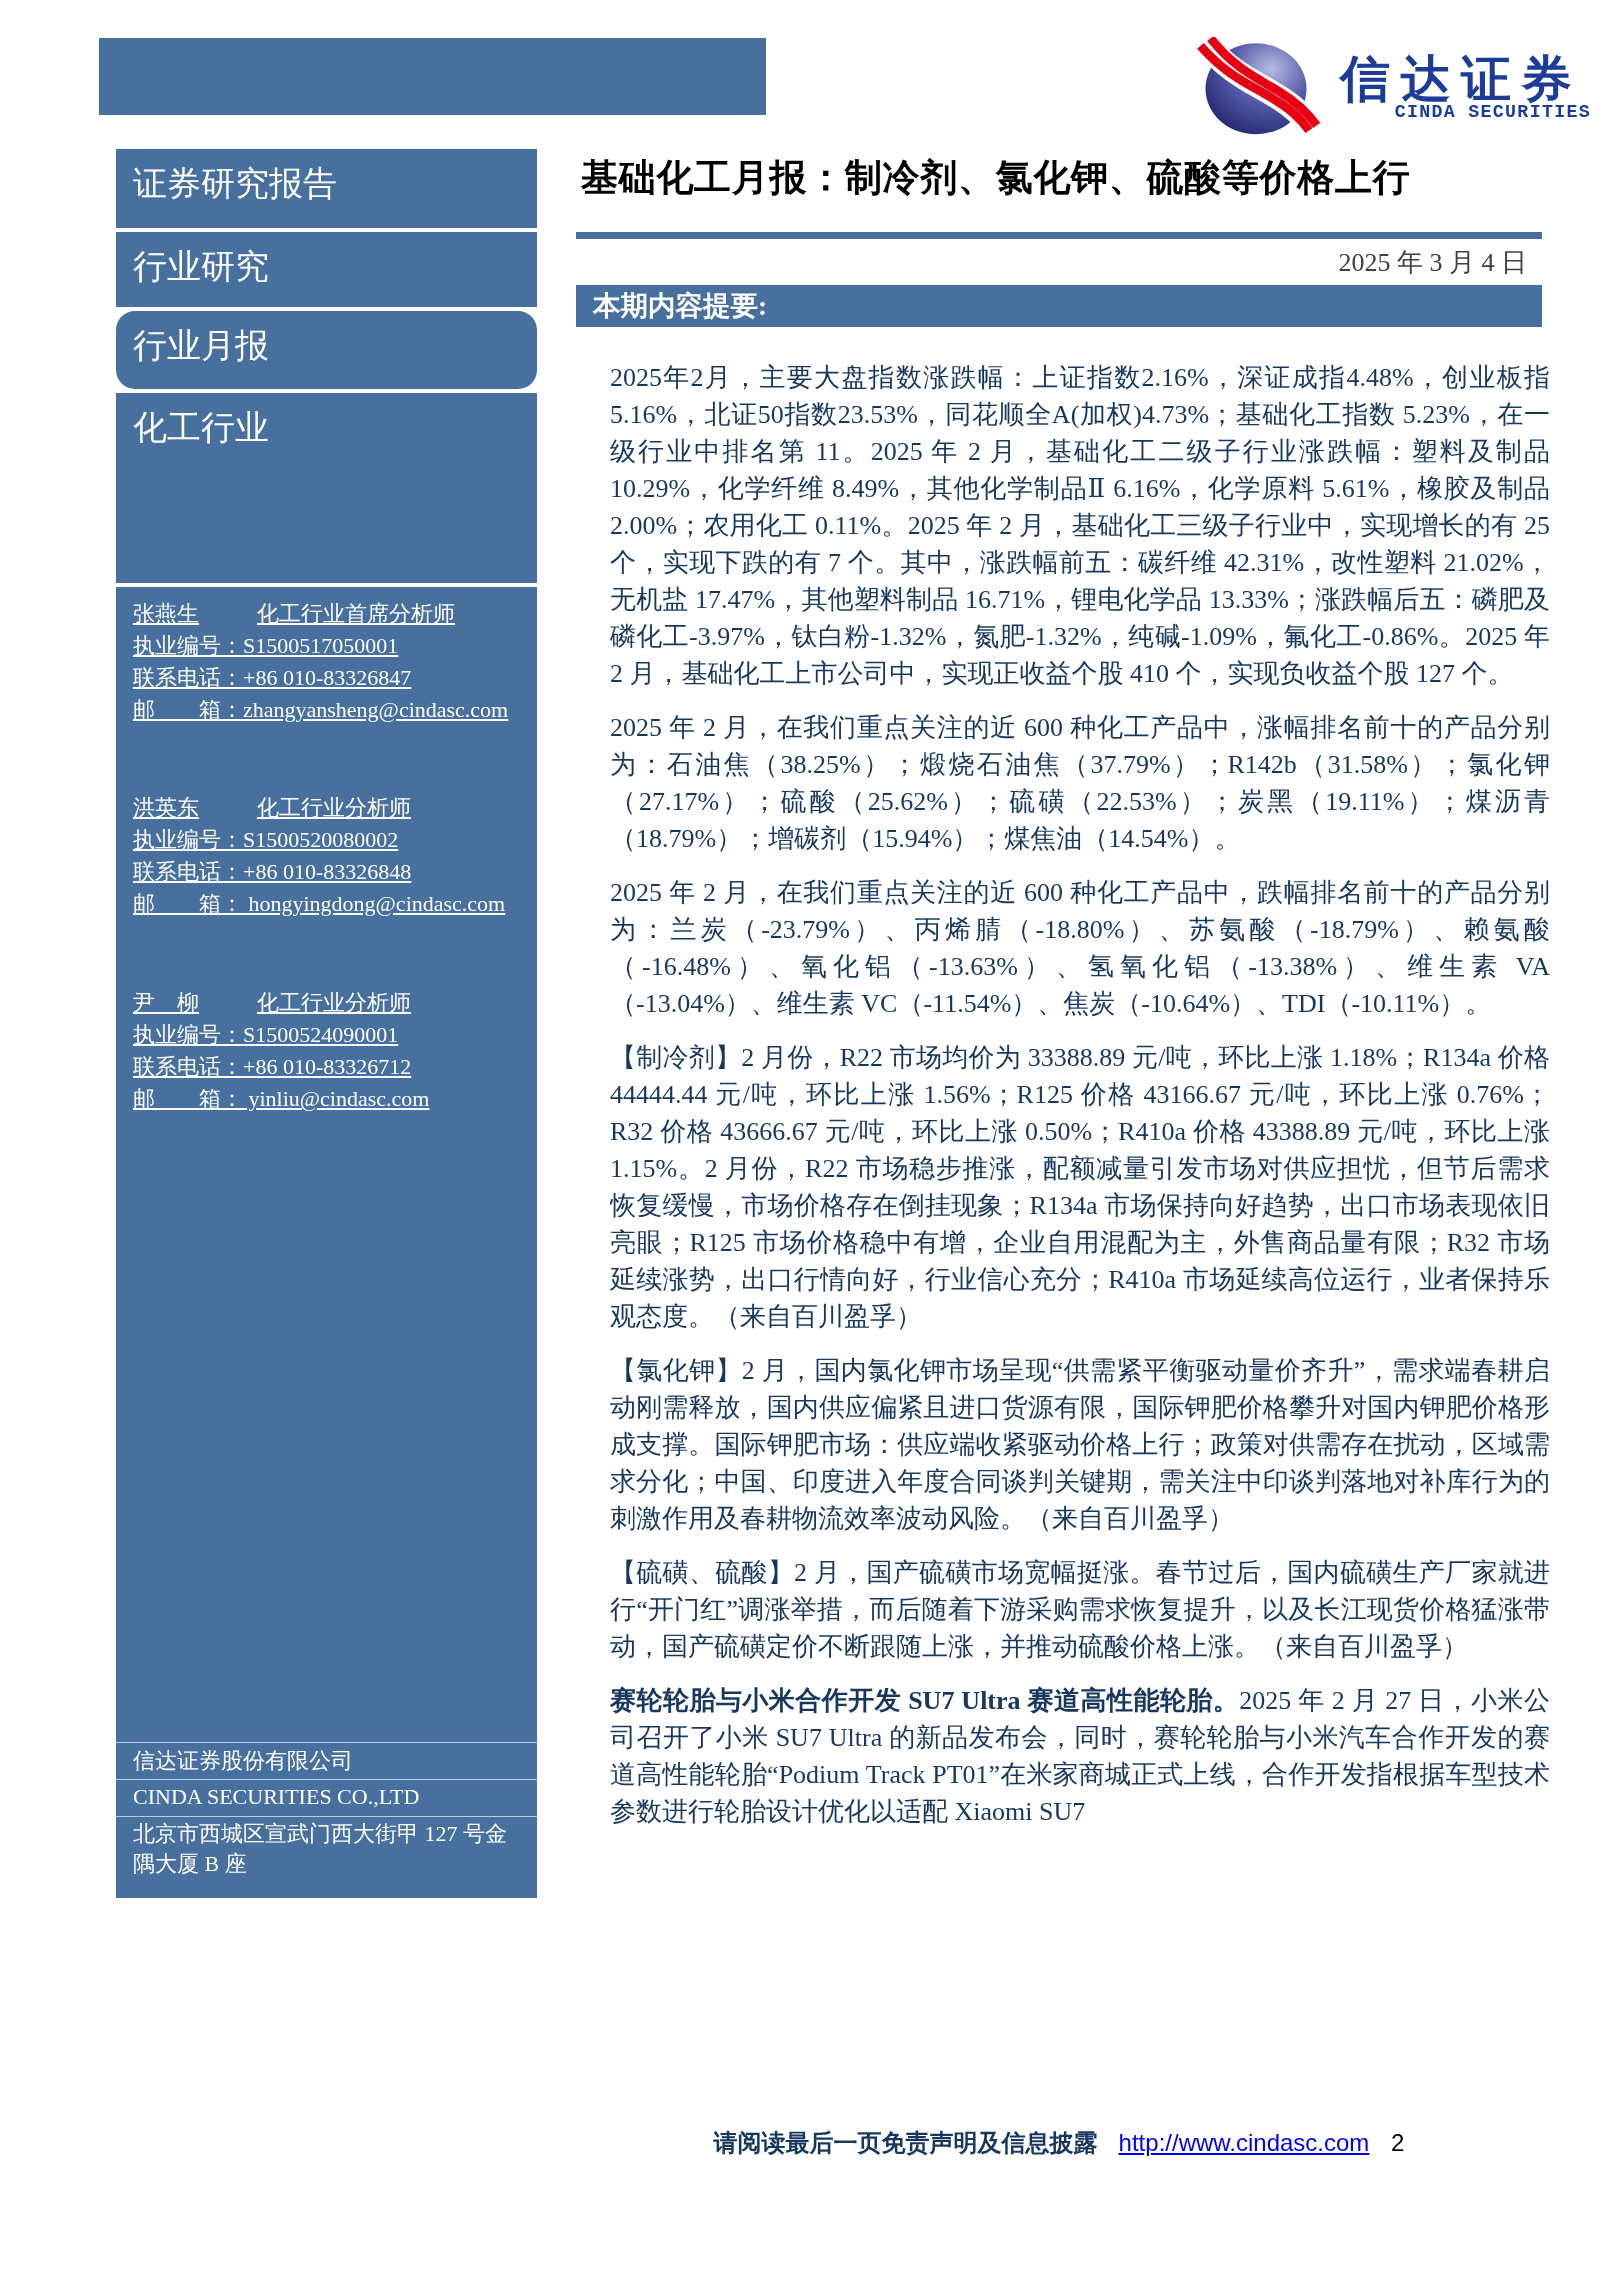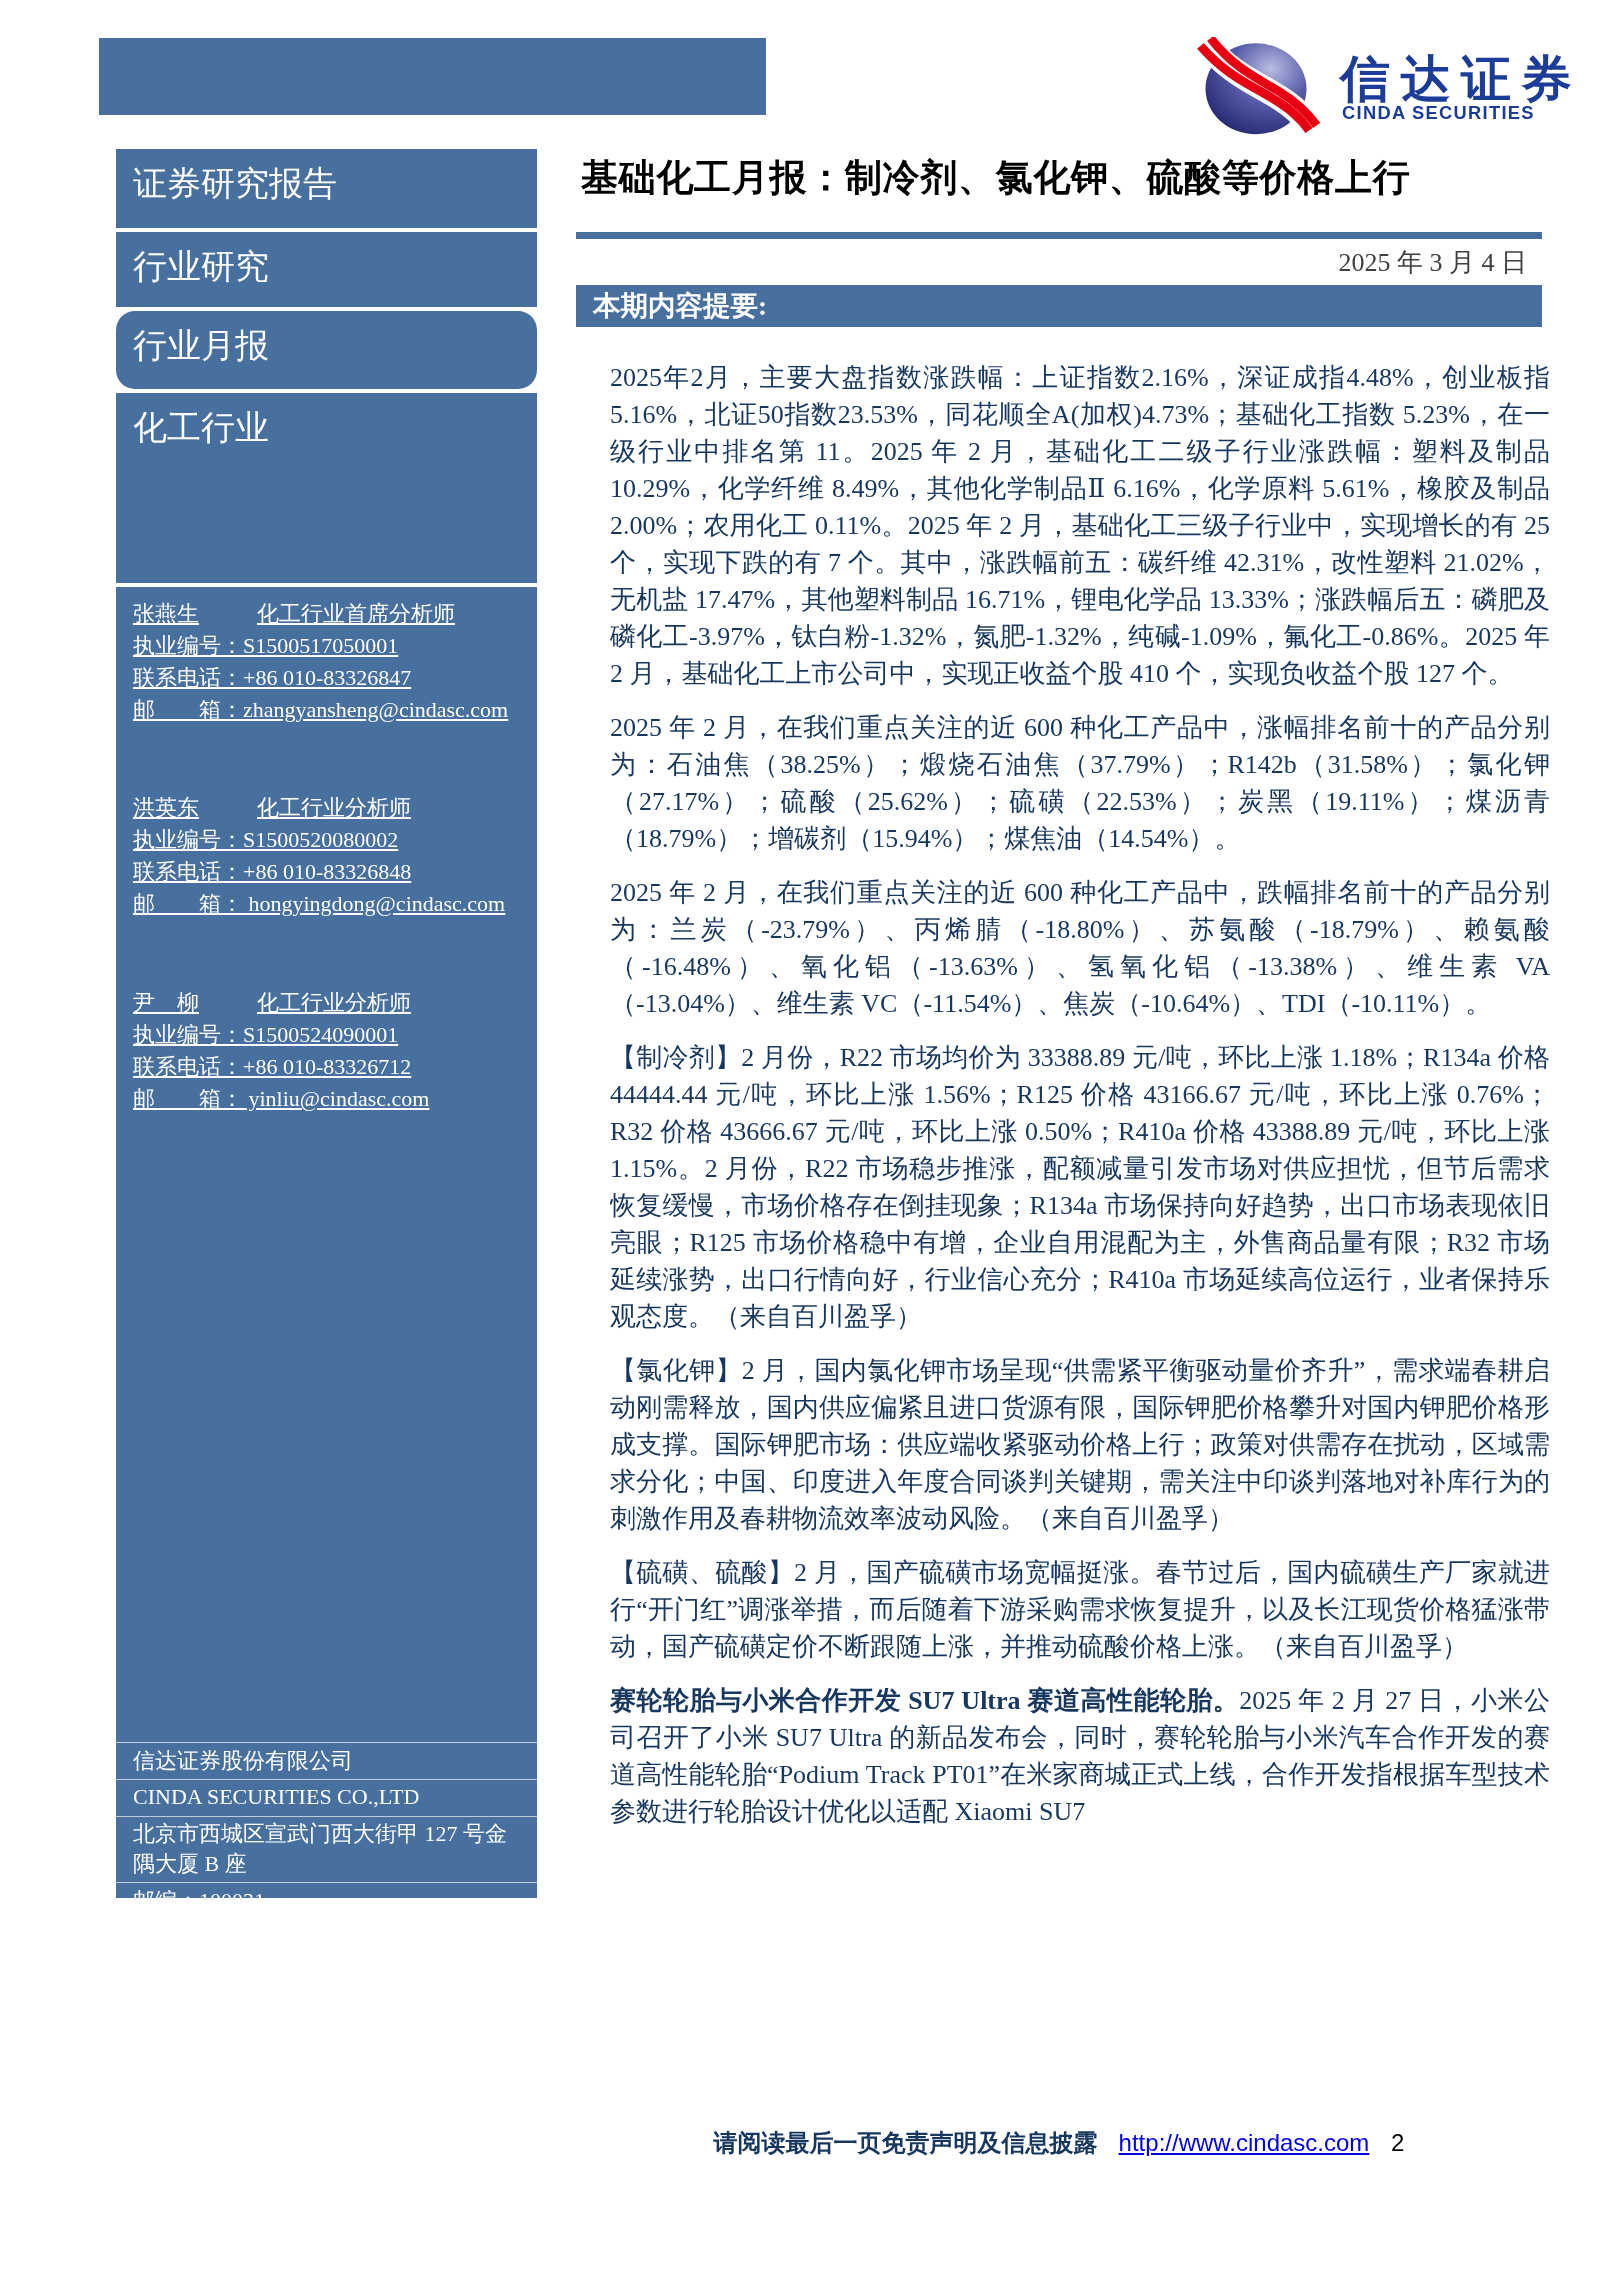--- a/index.html
+++ b/index.html
@@ -6,22 +6,22 @@
   html,body { background:#ffffff; }
   .page {
     position:relative; width:1623px; height:2295px; background:#ffffff;
     font-family:"Liberation Serif","DejaVu Serif",serif; overflow:hidden;
   }
   
   .top-bar { position:absolute; left:99px; top:38px; width:667px; height:77px; background:#48709E; }
   .logo-sphere { position:absolute; left:1192px; top:37px; width:128px; height:101px; }
   .logo-cn { position:absolute; left:1340px; top:46px; width:262px; font-family:"Liberation Sans","DejaVu Sans",sans-serif;
              font-size:50px; font-weight:bold; color:#1B3C98; letter-spacing:10.5px; white-space:nowrap; }
-  .logo-en { position:absolute; left:1342px; top:102px; width:249px; font-family:Liberation Sans, sans-serif;
-             font-size:18.3px; font-weight:bold; color:#1B3C98; letter-spacing:1.3px; white-space:nowrap; }
+  .logo-en { position:absolute; left:1342px; top:102px; width:249px; font-family:Liberation Mono, monospace;
+             font-size:18.3px; font-weight:bold; color:#1B3C98; letter-spacing:1.3px; white-space:nowrap;text-align:right; }
   
   .side-box { position:absolute; left:116px; width:421px; background:#48709E; color:#ffffff;
               font-family:"Liberation Sans","DejaVu Sans",sans-serif; font-size:34px; padding:11.8px 0 0 17px; }
   .sb1 { top:149px; height:79px; }
   .sb2 { top:232px; height:75px; }
   .sb3 { top:311px; height:78px;border-radius:19px; }
   .sb4 { top:393px; height:190px; }
   .analyst-box { position:absolute; left:116px; top:587px; width:421px; height:1311px; background:#48709E; color:#ffffff; }
   .analyst { position:absolute; left:0; width:100%; padding-left:17px; font-size:22px; line-height:32px;text-decoration:underline; }
   .an1 { top:10.5px; } .an2 { top:205px; } .an3 { top:400px; }
@@ -94,21 +94,20 @@
       <div><span>尹　柳</span><span class="role">化工行业分析师</span></div>
       <div>执业编号：S1500524090001</div>
       <div>联系电话：+86 010-83326712</div>
       <div>邮　　箱： yinliu@cindasc.com</div>
     </div>
 
     <div class="company">
       <div class="crow">信达证券股份有限公司</div>
       <div class="crow">CINDA SECURITIES CO.,LTD</div>
       <div class="crow">北京市西城区宣武门西大街甲 127 号金隅大厦 B 座</div>
-      <div class="crow">邮编：100031</div>
     </div>
   </div>
 
   <div class="report-title">基础化工月报：制冷剂、氯化钾、硫酸等价格上行</div>
   <div class="title-divider"></div>
   <div class="report-date">2025 年 3 月 4 日</div>
   <div class="summary-bar"><span>本期内容提要:</span></div>
 
   <div class="body-col">
     <p><b class="lead"></b><span>2025年2月，主要大盘指数涨跌幅：上证指数2.16%，深证成指4.48%，创业板指5.16%，北证50指数23.53%，同花顺全A(加权)4.73%；基础化工指数 5.23%，在一级行业中排名第 11。2025 年 2 月，基础化工二级子行业涨跌幅：塑料及制品 10.29%，化学纤维 8.49%，其他化学制品Ⅱ 6.16%，化学原料 5.61%，橡胶及制品 2.00%；农用化工 0.11%。2025 年 2 月，基础化工三级子行业中，实现增长的有 25 个，实现下跌的有 7 个。其中，涨跌幅前五：碳纤维 42.31%，改性塑料 21.02%，无机盐 17.47%，其他塑料制品 16.71%，锂电化学品 13.33%；涨跌幅后五：磷肥及磷化工-3.97%，钛白粉-1.32%，氮肥-1.32%，纯碱-1.09%，氟化工-0.86%。2025 年 2 月，基础化工上市公司中，实现正收益个股 410 个，实现负收益个股 127 个。</span></p>

